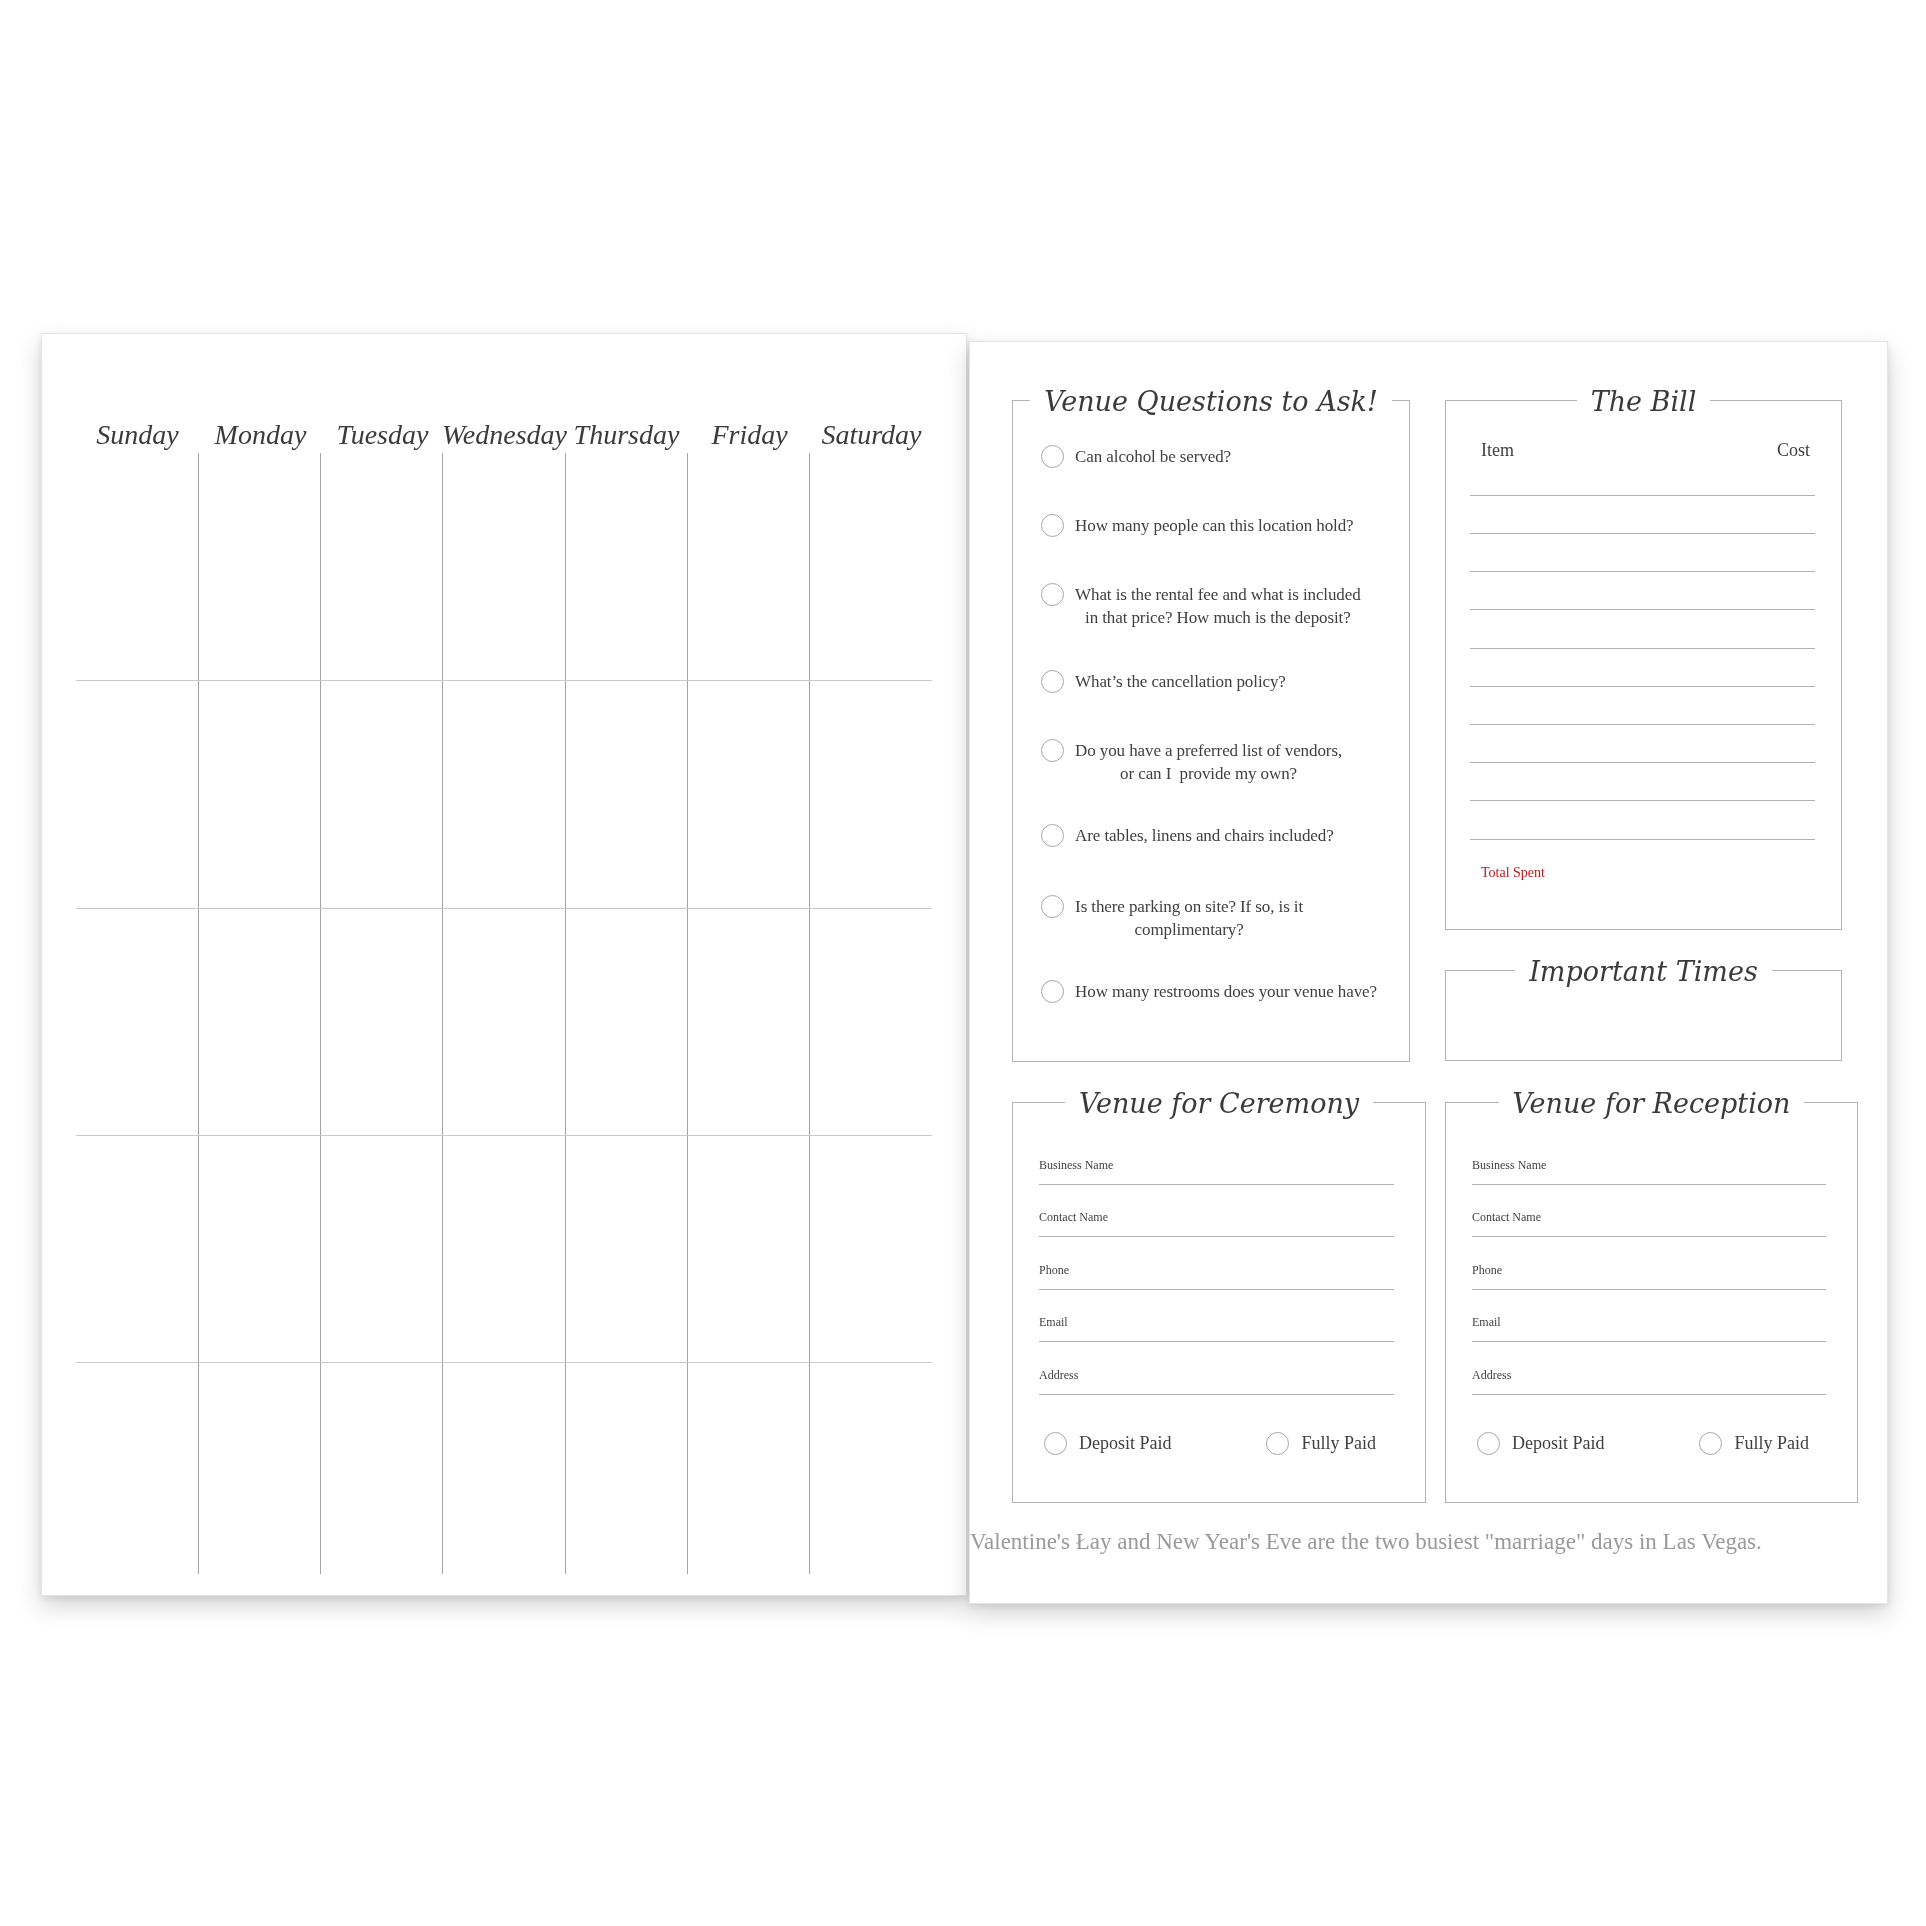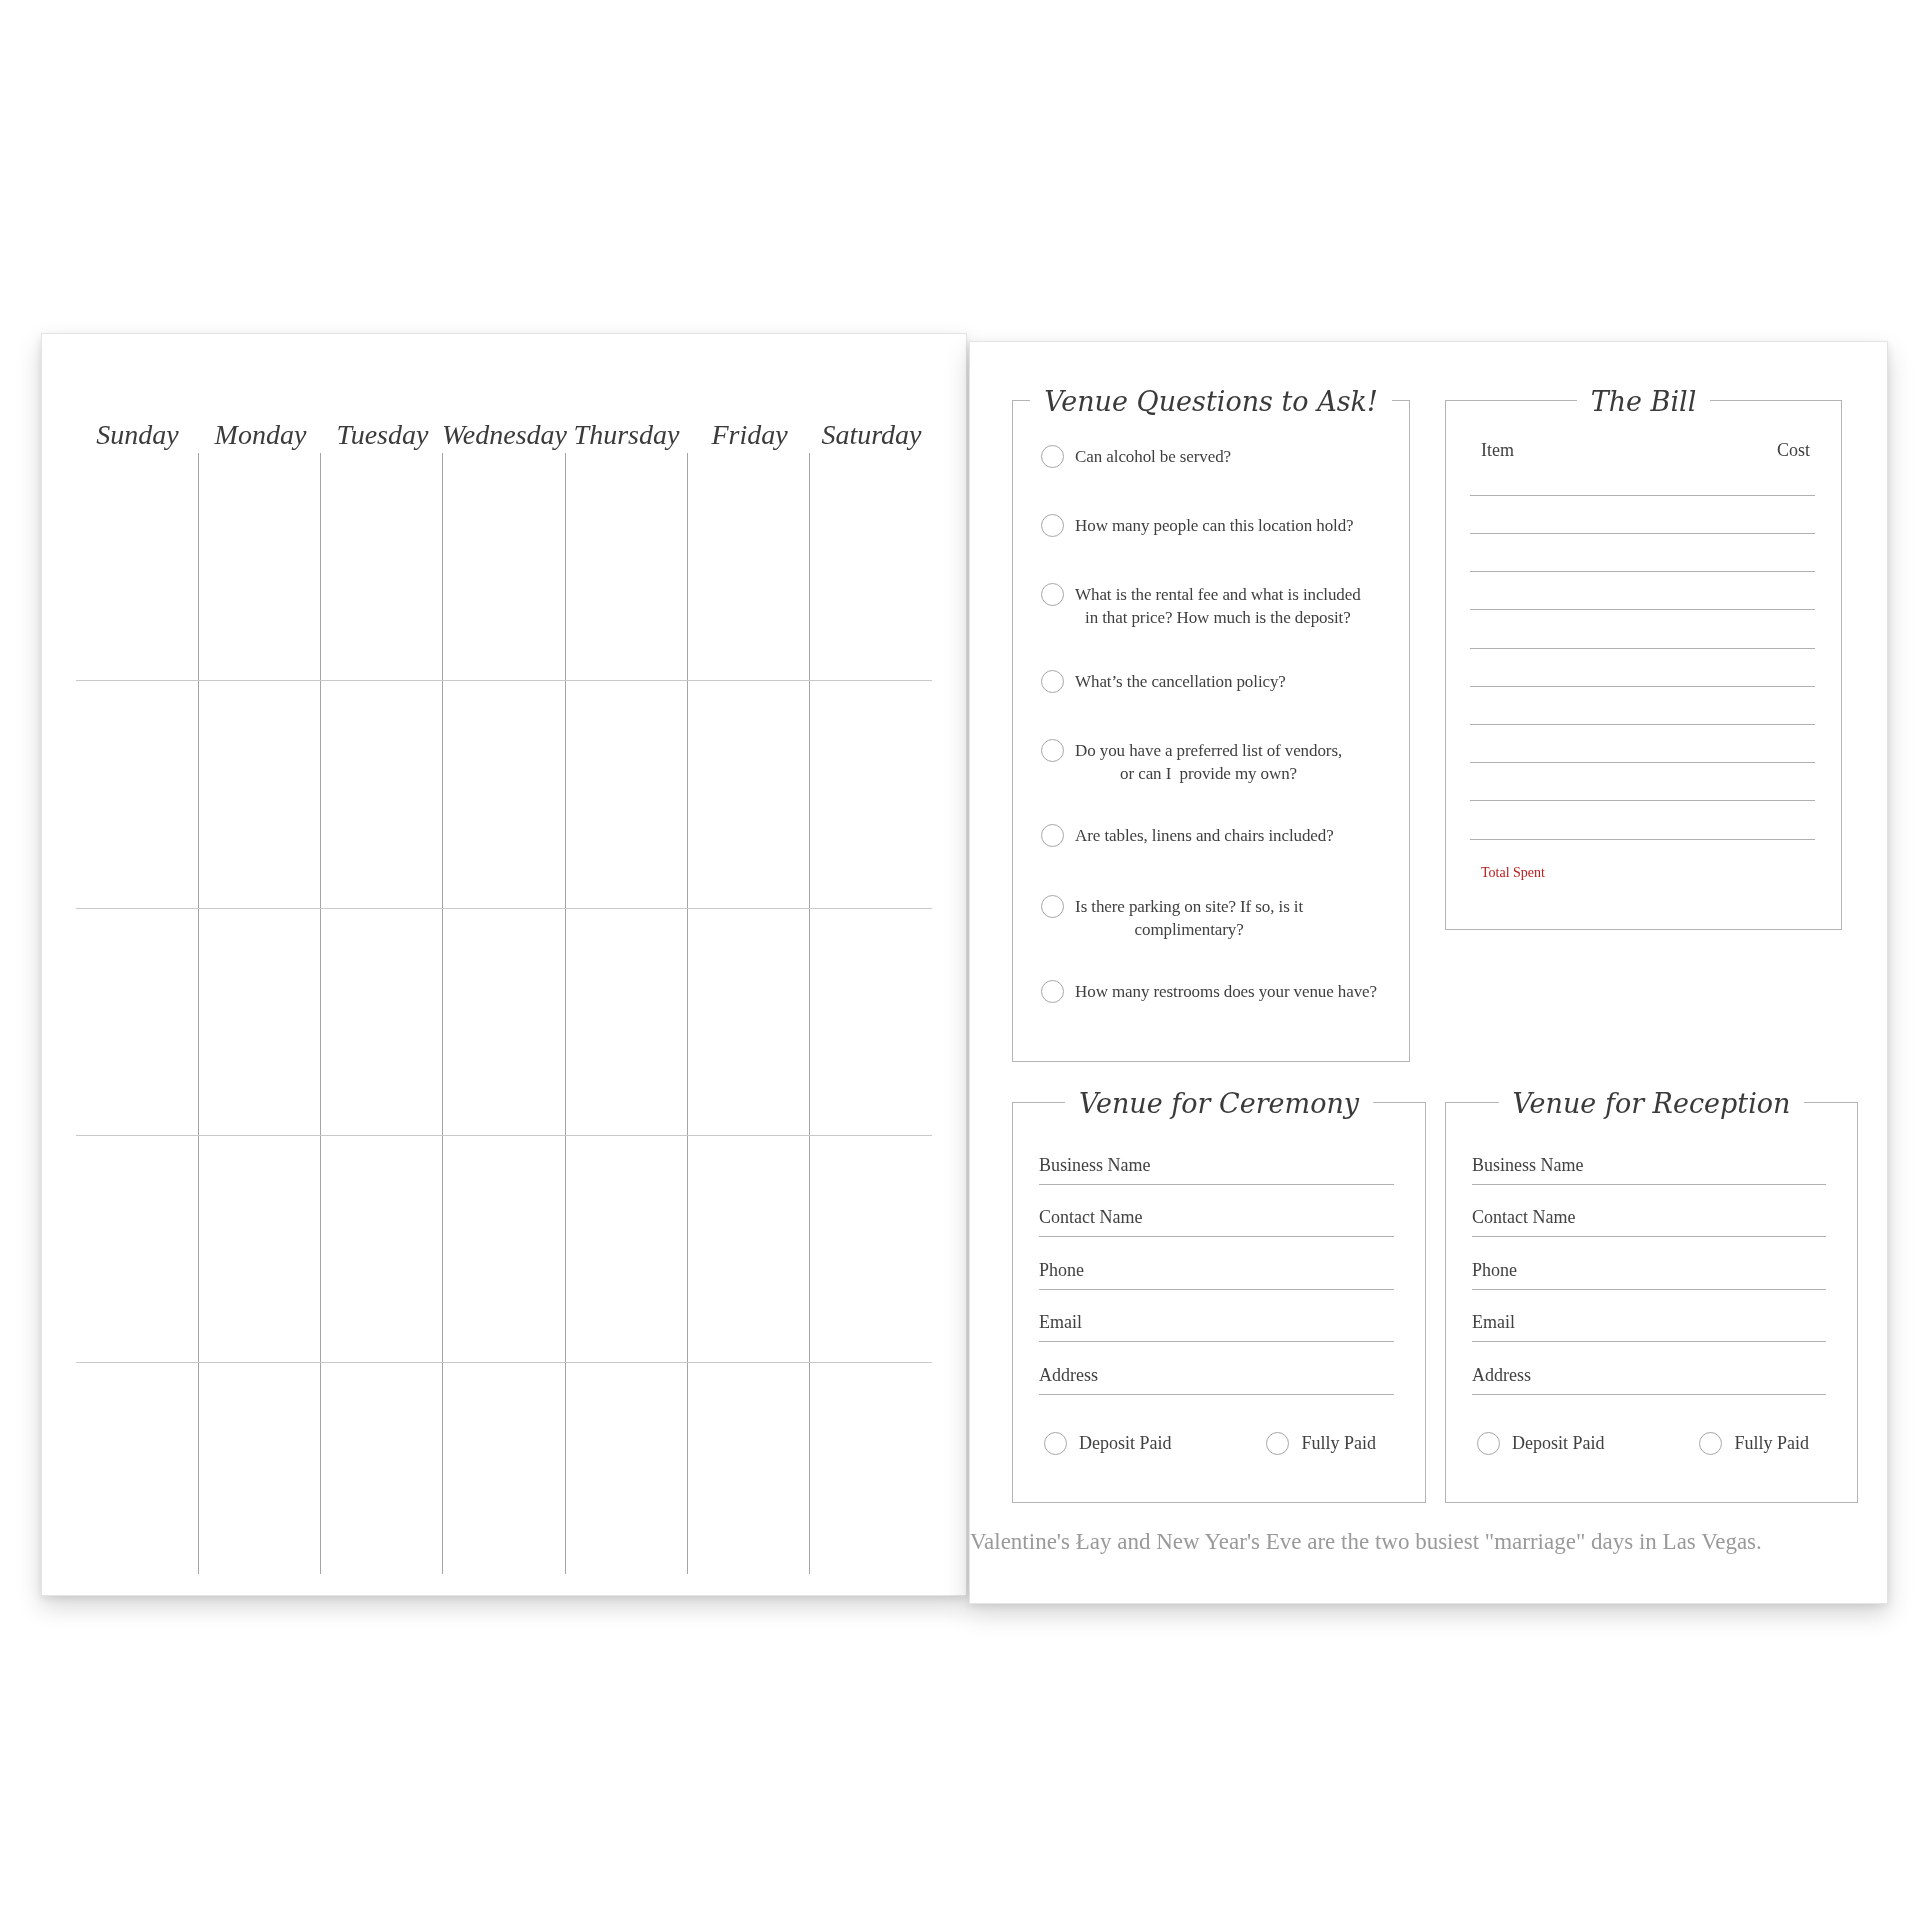--- a/index.html
+++ b/index.html
@@ -49,21 +49,21 @@
   .bill-total{position:absolute;left:35px;top:464px;font-size:14px;color:#b91c1c;}
 
   .times-box{left:475px;top:628px;width:395px;height:89px;}
 
   .venue-box{top:760px;width:396px;height:399px;padding-left:16px;}
   .venue-ceremony{left:42px;}
   .venue-reception{left:475px;width:395px;}
   .vfield{position:absolute;left:26px;right:31px;border-bottom:1.1px solid #b0b0b0;padding-bottom:6.4px;}
   .vfield:nth-child(1){top:51px}.vfield:nth-child(2){top:103px}.vfield:nth-child(3){top:156px}
   .vfield:nth-child(4){top:208px}.vfield:nth-child(5){top:261px}
-  .vfield .vlabel{font-size:18px;line-height:23.5px;color:#414141;}
+  .vfield .vlabel{font-size:12px;line-height:23.5px;color:#414141;}
   .vradio{position:absolute;top:329px;display:flex;align-items:center;gap:12px;}
   .vradio:nth-child(1){left:30.5px}.vradio:nth-child(2){left:253px}
   .vradio .q-circle{width:21.4px;height:21.4px;}
   .vradio .vlabel{font-size:18px;color:#414141;white-space:nowrap;}
 
   .footer-quote{position:absolute;left:0;right:0;top:1185px;text-align:left;
                 font-size:23px;line-height:30px;color:#9a9a9a;}
 </style>
 </head>
 <body>
@@ -183,20 +183,25 @@
           <div class="bill-line"></div>
 
           <div class="bill-line"></div>
 
           <div class="bill-line"></div>
 
       </div>
       <div class="bill-total">Total Spent</div>
     </div>
 
+    <div class="box times-box">
+      <div class="box-title">
+        <span>Important Times</span>
+      </div>
+    </div>
 
     <div class="box venue-box venue-ceremony">
       <div class="box-title">
         <span>Venue for Ceremony</span>
       </div>
       <div>
 
           <div class="vfield">
             <div class="vlabel">Business Name</div>
           </div>

